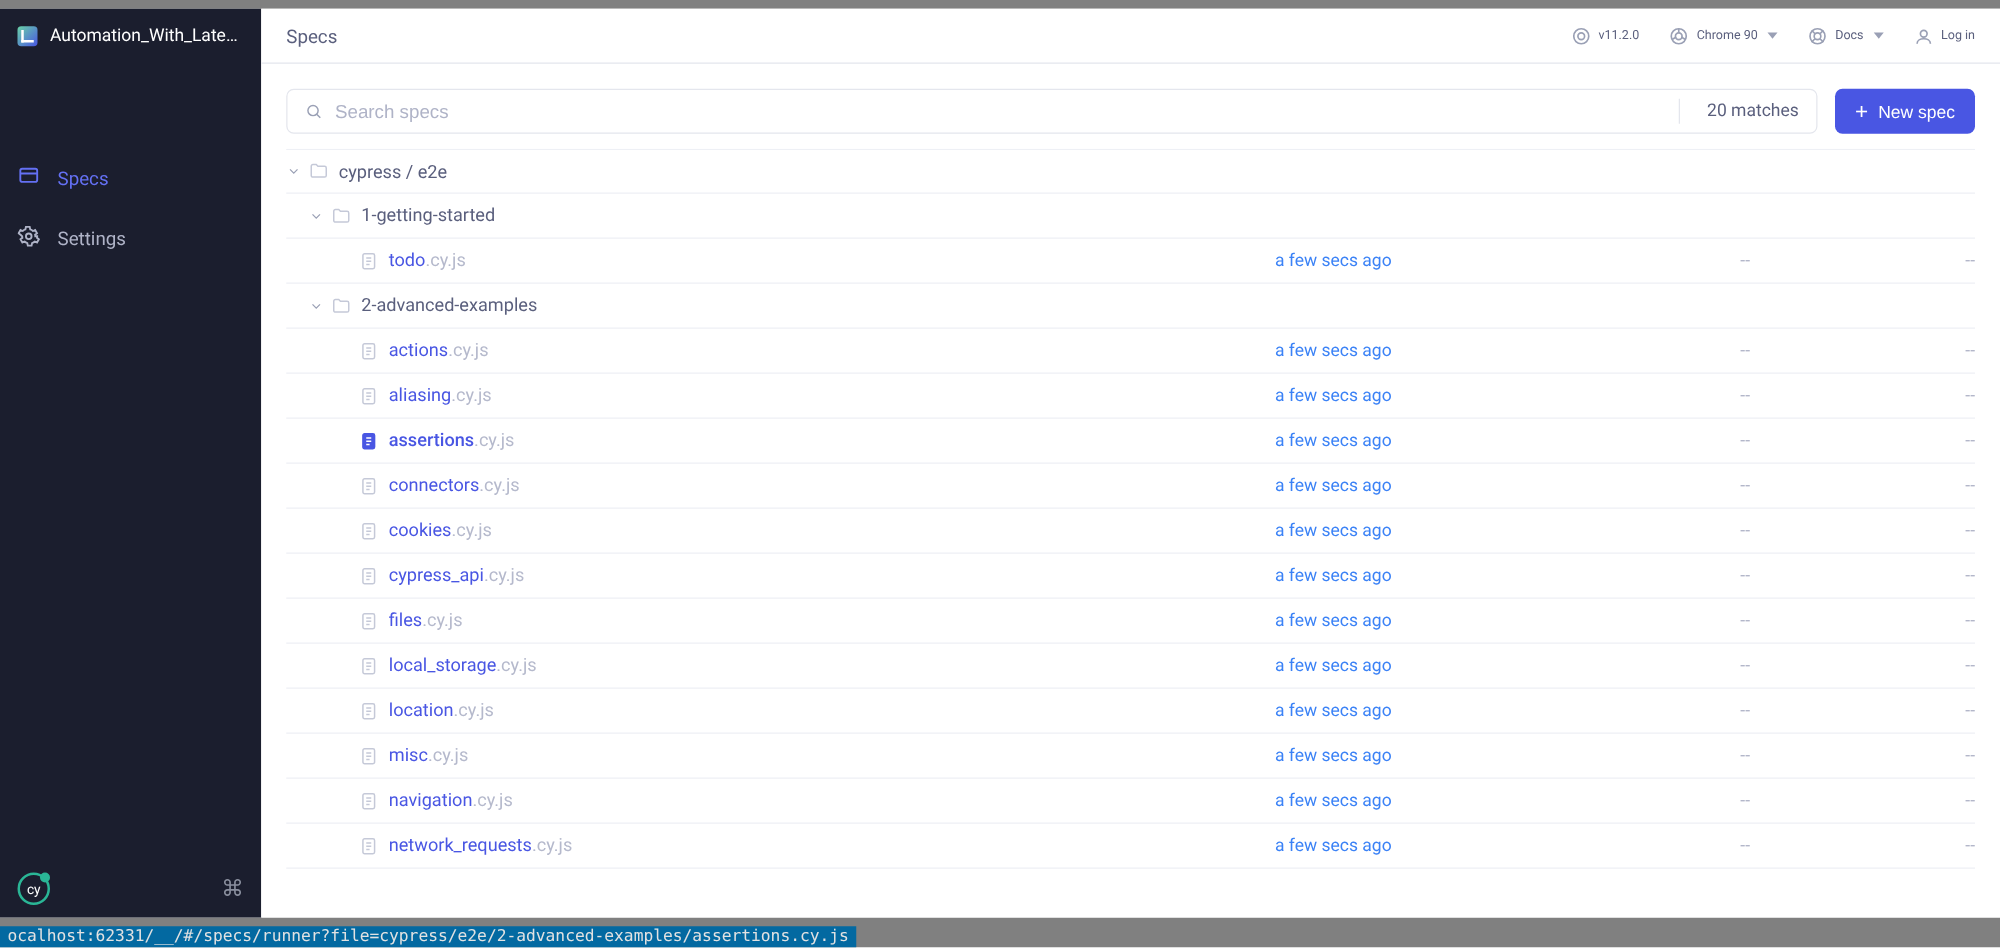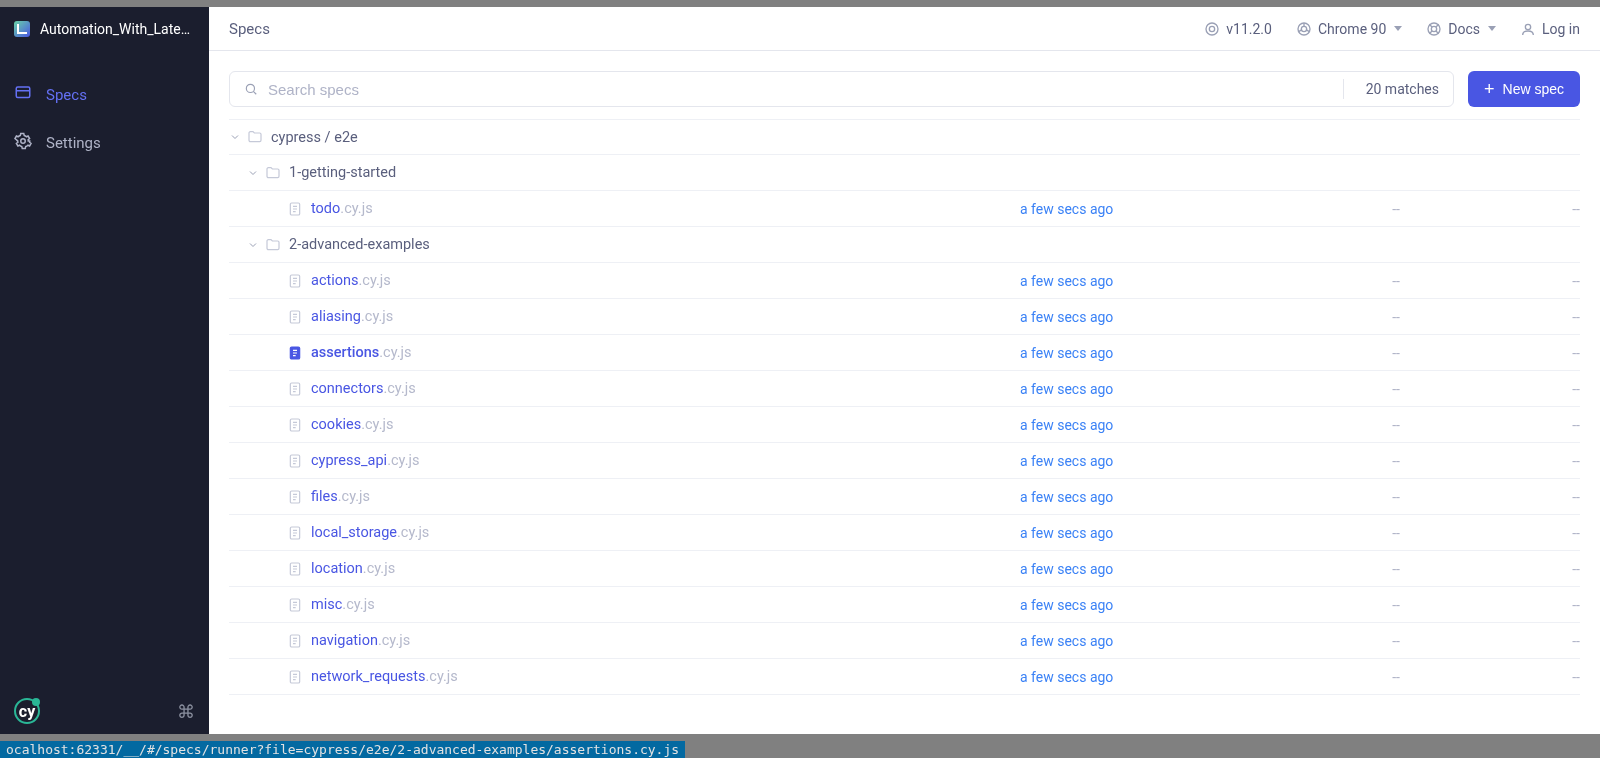--- a/index.html
+++ b/index.html
@@ -1,40 +1,40 @@
 <!DOCTYPE html>
 <html><head>
 <meta charset="utf-8">
 <style>
 * { box-sizing: border-box; margin: 0; padding: 0; }
 body { font-family: -apple-system, BlinkMacSystemFont, "Segoe UI", Roboto, Helvetica, Arial, sans-serif; background: #fff; color: #1b1e2e; overflow: hidden; }
 .app { display: flex; height: 758px; width: 1600px; position: relative; background: #808080; padding-top: 7px; }
 .inner { display: flex; width: 100%; height: calc(100% - 7px - 17px); background: #fff; }
 
-.sidebar { width: 209px; background: #1b1e2e; color: #c9cdd6; display: flex; flex-direction: column; }
+.sidebar { width: 209px; background: #1b1e2e; color: #c9cdd6; display: flex; flex-direction: column; gap: 48px; }
 .sidebar-header { height: 44px; display: flex; align-items: center; padding: 0 14px; gap: 10px; color: #fff; font-size: 14px; }
 .project-icon { width: 16px; height: 16px; background: linear-gradient(135deg,#69d3a7,#4956e3); border-radius: 3px; position: relative; }
 .project-icon::after { content:""; position:absolute; inset:3px; border-left:2px solid #fff; border-bottom:2px solid #fff; }
 .project-name { white-space: nowrap; overflow: hidden; text-overflow: ellipsis; flex: 1; }
 
 .nav { padding-top: 20px; }
 .nav-item { display: flex; align-items: center; gap: 14px; padding: 0 14px; height: 48px; font-size: 15px; color: #afb3c7; cursor: pointer; }
 .nav-item.active { color: #6470f3; }
 .nav-item svg { width: 18px; height: 18px; }
 
 .sidebar-footer { margin-top: auto; display: flex; align-items: center; justify-content: space-between; padding: 10px 14px; }
-.cy-badge { width: 26px; height: 26px; border: 2px solid #2ab696; border-radius: 50%; display:flex; align-items:center; justify-content:center; color:#fff; font-size:16px; font-weight:700; position:relative; }
+.cy-badge { width: 26px; height: 26px; border: 2px solid #2ab696; border-radius: 50%; display:flex; align-items:center; justify-content:center; color:#fff; font-size:11px; font-weight:400; position:relative; }
 .cy-badge::after{ content:""; position:absolute; top:-2px; right:-2px; width:8px; height:8px; border-radius:50%; background:#2ab696;}
 .cmd-icon { color:#8a8f9e; font-size:18px; }
 
 .main { flex: 1; display: flex; flex-direction: column; background:#fff; overflow:hidden; }
 .topbar { height: 44px; border-bottom: 1px solid #e4e6ed; display: flex; align-items: center; padding: 0 20px; gap: 24px; color:#5a5f7d; }
 .topbar-title { font-size: 15px; color:#5a5f7d; }
 .topbar-spacer { flex:1; }
-.topbar-item { display:flex; align-items:center; gap:6px; font-size:14px; color:#5a5f7d; cursor:pointer; }
+.topbar-item { display:flex; align-items:center; gap:6px; font-size:10px; color:#5a5f7d; cursor:pointer; }
 .topbar-item svg, .topbar-item .ico { width:16px; height:16px; }
 .caret { width:0;height:0;border-left:4px solid transparent;border-right:4px solid transparent;border-top:5px solid #9aa0b5; margin-left:2px;}
 
 .toolbar { display:flex; align-items:center; padding: 20px 20px 12px 20px; gap: 14px; }
 .search { flex:1; display:flex; align-items:center; border:1px solid #e4e6ed; border-radius:6px; height:36px; padding:0 14px; gap:10px; }
 .search input { flex:1; border:none; outline:none; font-size:15px; color:#333; background:transparent; }
 .search input::placeholder { color:#afb3c7; }
 .search-divider { width:1px; height:20px; background:#e4e6ed; margin:0 12px 0 4px;}
 .matches { color:#5a5f7d; font-size:14px; white-space:nowrap;}
 .new-spec-btn { background:#4956e3; color:#fff; border:none; border-radius:6px; height:36px; padding:0 16px; display:flex; align-items:center; gap:8px; font-size:14px; cursor:pointer; }

